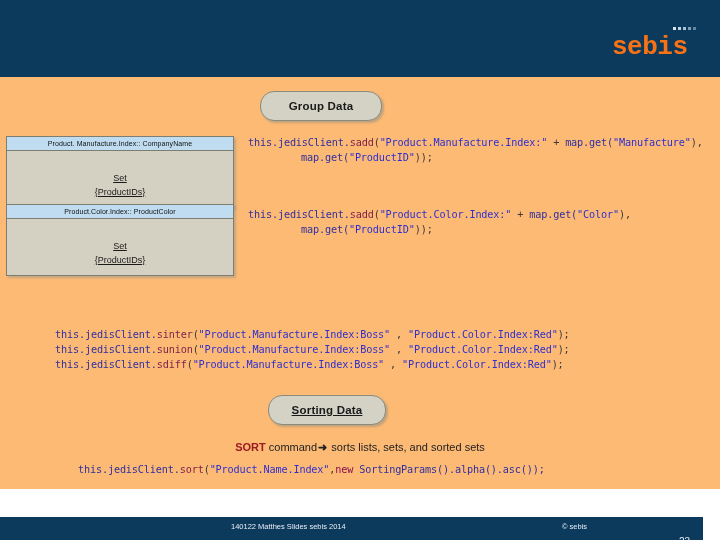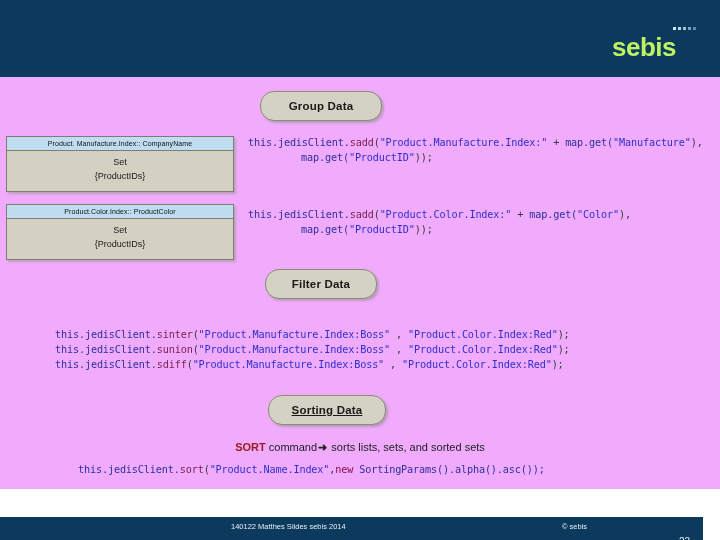--- a/index.html
+++ b/index.html
@@ -39,23 +39,24 @@
     top: 26px;
     width: 86px;
     height: 34px;
   }
   .logo-word {
     position: absolute;
     left: 0;
     bottom: 0;
     font-size: 26px;
     font-weight: bold;
-    color: #bef264;
+    color: #f97316;
     letter-spacing: -0.5px;
     line-height: 1;
+    font-family: Liberation Mono, monospace;
   }
   .logo-dots {
     position: absolute;
     right: 2px;
     top: 1px;
     display: flex;
     gap: 2px;
   }
   .logo-dots span {
     display: block;
@@ -68,21 +69,21 @@
   .logo-dots span:nth-child(3) { background: #a9c2d6; }
   .logo-dots span:nth-child(4) { background: #7fa0b9; }
   .logo-dots span:nth-child(5) { background: #5d87a5; }
 
   
   .stage {
     position: absolute;
     left: 0; top: 77px;
     width: 720px;
     height: 412px;
-    background: #f0abfc;
+    background: #fdba74;
   }
 
   
   .pill {
     position: absolute;
     background: #d4d2c4;
     border: 1px solid #8a8a7d;
     border-radius: 14px;
     height: 30px;
     display: flex;
@@ -112,24 +113,25 @@
     text-align: center;
     font-size: 7px;
     color: #111111;
     padding: 3px 2px 3px 2px;
     letter-spacing: 0.1px;
     white-space: nowrap;
     overflow: hidden;
   }
   .entity-body {
     text-align: center;
-    padding: 5px 2px 8px 2px;
+    padding: 21px 2px 8px 2px;
     font-size: 9px;
     color: #1a1a1a;
     line-height: 1.5;
+    text-decoration: underline;
   }
   .entity-1 { left: 6px; top: 59px; }
   .entity-2 { left: 6px; top: 127px; }
 
   
   .code {
     position: absolute;
     font-family: "DejaVu Sans Mono", "Liberation Mono", monospace;
     font-size: 10.2px;
     line-height: 15px;
@@ -234,21 +236,20 @@
     <div class="entity-header">Product.Color.Index:: ProductColor</div>
     <div class="entity-body">
       <div>Set</div>
       <div>{ProductIDs}</div>
     </div>
   </div>
 
   <div class="code code-2"><span class="c-obj">this.jedisClient.</span><span class="c-fn">sadd</span><span class="c-pl">(</span><span class="c-str">"Product.Color.Index:"</span><span class="c-pl"> + </span><span class="c-obj">map.get(</span><span class="c-str">"Color"</span><span class="c-pl">),</span>
 <span style="padding-left:5.2em"></span><span class="c-obj">map.get(</span><span class="c-str">"ProductID"</span><span class="c-pl">));</span></div>
 
-  <div class="pill pill-filter">Filter Data</div>
 
   <div class="code code-3"><span class="c-obj">this.jedisClient.</span><span class="c-fn">sinter</span><span class="c-pl">(</span><span class="c-str">"Product.Manufacture.Index:Boss"</span><span class="c-pl"> , </span><span class="c-str">"Product.Color.Index:Red"</span><span class="c-pl">);</span>
 <span class="c-obj">this.jedisClient.</span><span class="c-fn">sunion</span><span class="c-pl">(</span><span class="c-str">"Product.Manufacture.Index:Boss"</span><span class="c-pl"> , </span><span class="c-str">"Product.Color.Index:Red"</span><span class="c-pl">);</span>
 <span class="c-obj">this.jedisClient.</span><span class="c-fn">sdiff</span><span class="c-pl">(</span><span class="c-str">"Product.Manufacture.Index:Boss"</span><span class="c-pl"> , </span><span class="c-str">"Product.Color.Index:Red"</span><span class="c-pl">);</span></div>
 
   <div class="pill pill-sort">Sorting Data</div>
 
   <div class="sort-caption"><span class="kw">SORT</span><span> command</span><span class="arrow">➜</span><span> sorts lists, sets, and sorted sets</span></div>
 
   <div class="code code-4"><span class="c-obj">this.jedisClient.</span><span class="c-fn">sort</span><span class="c-pl">(</span><span class="c-str">"Product.Name.Index"</span><span class="c-pl">,</span><span class="c-kw">new</span><span class="c-obj"> SortingParams().alpha().asc());</span></div>

